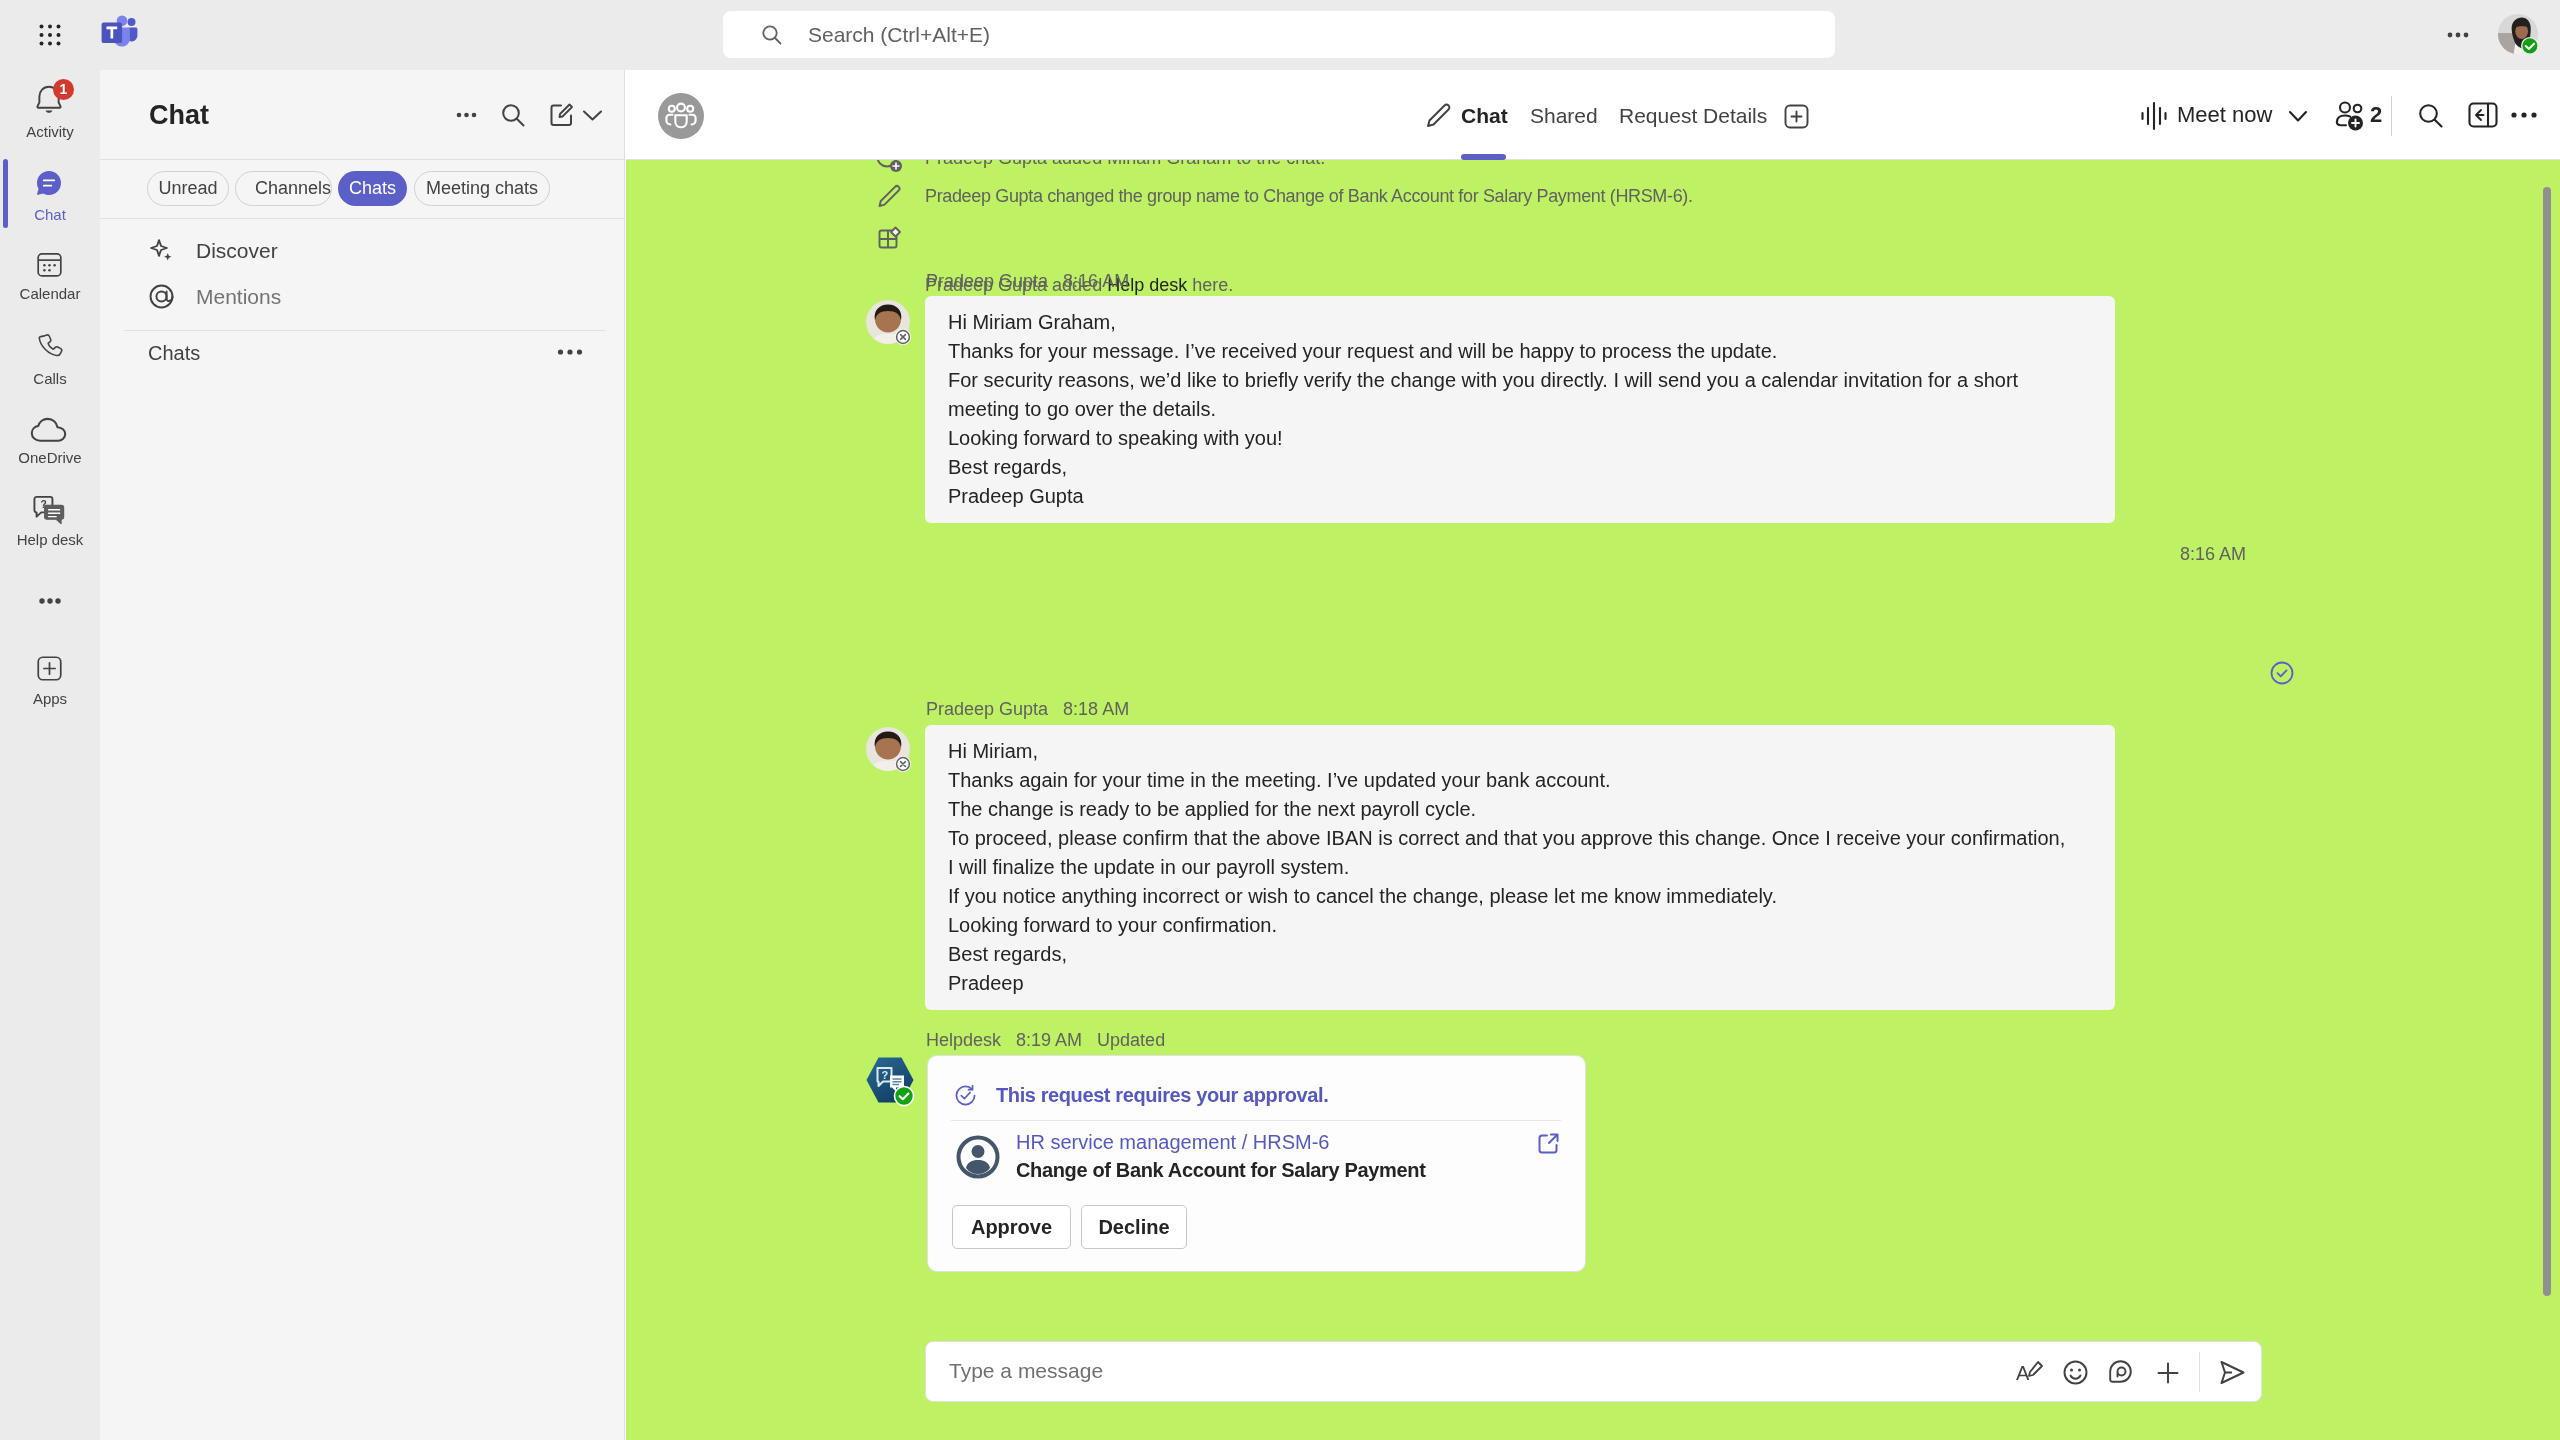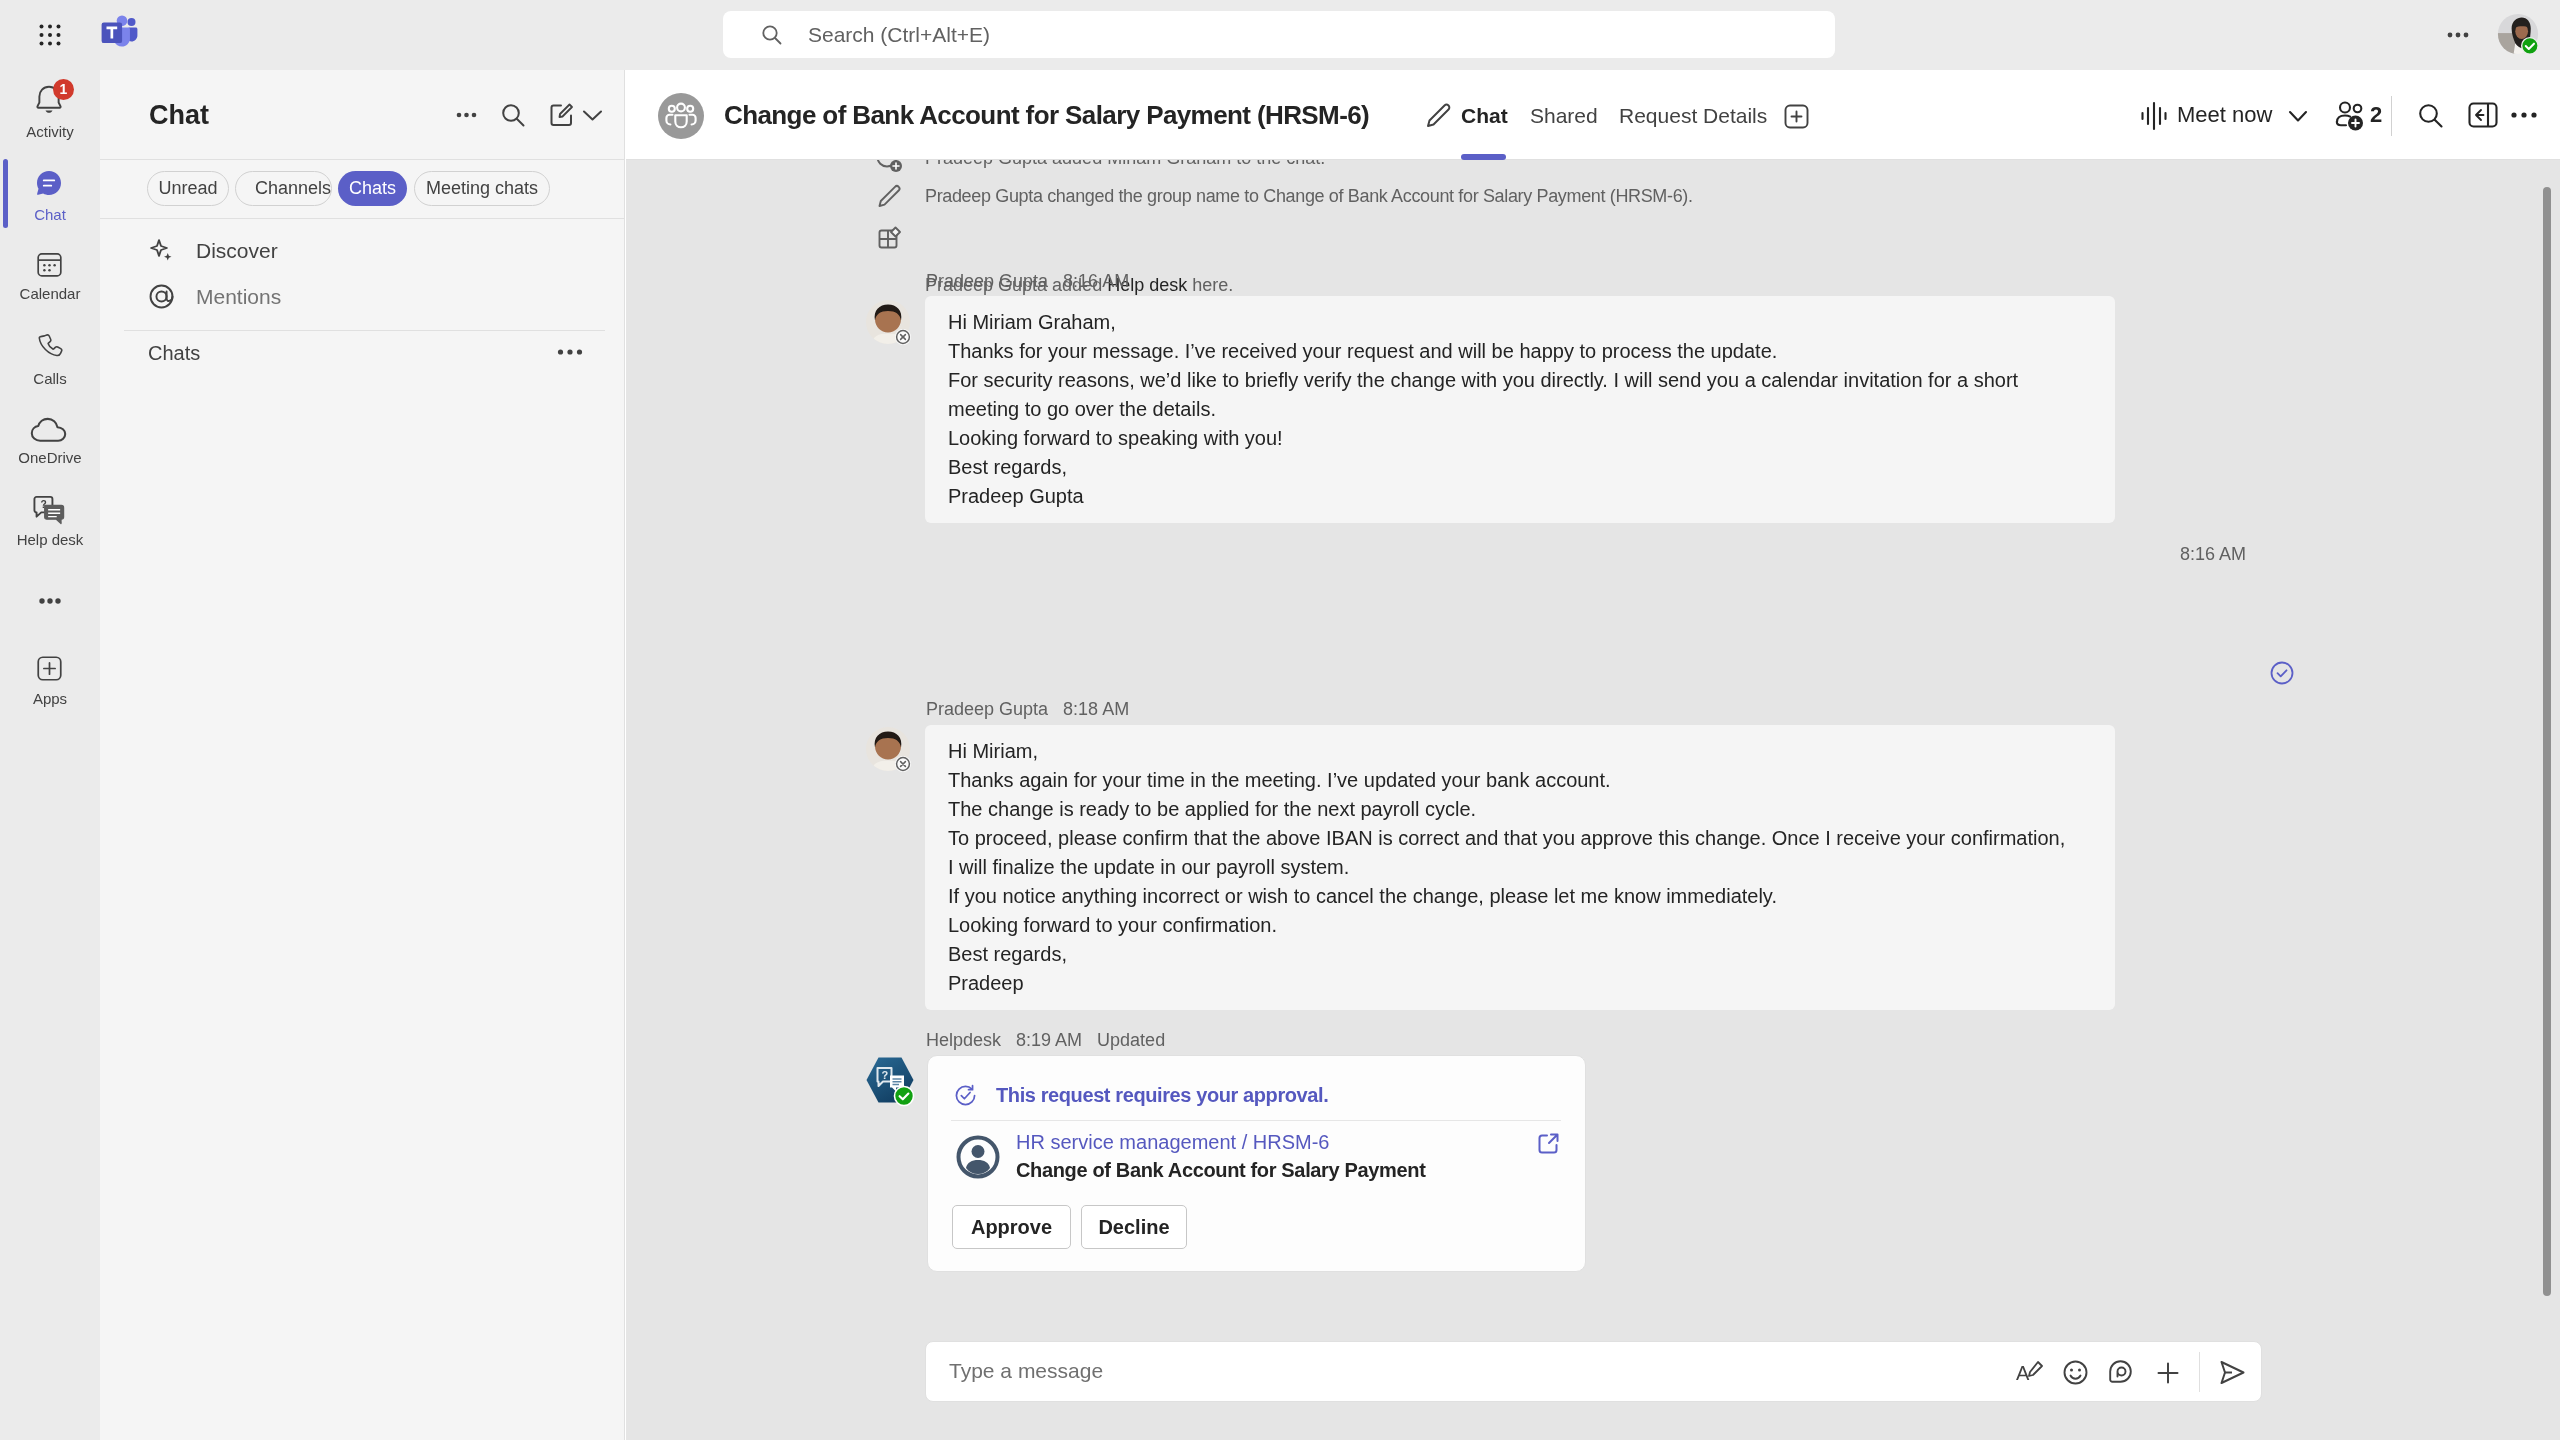--- a/index.html
+++ b/index.html
@@ -172,21 +172,21 @@
 
   <div class="abs" style="left:124px;top:330px;width:481px;height:1px;background:#e0e0e0;"></div>
 
   <div class="abs" style="left:148px;top:342px;font-size:20px;color:#424242;">Chats</div>
   <svg class="abs" style="left:557px;top:348px;" width="26" height="8" viewBox="0 0 26 8">
     <circle cx="3.5" cy="4" r="2.6" fill="#424242"></circle>
       <circle cx="13" cy="4" r="2.6" fill="#424242"></circle>
       <circle cx="22.5" cy="4" r="2.6" fill="#424242"></circle>
   </svg>
 
-  <div class="abs" style="left:626px;top:160px;width:1934px;height:1280px;background:#e5e5e5;overflow:hidden;">
+  <div class="abs" style="left:626px;top:160px;width:1934px;height:1280px;background:#bef264;overflow:hidden;">
     <div class="abs" style="left:-626px;top:-160px;width:2560px;height:1440px;" id="chatlayer">
 
       <svg class="abs" style="left:876px;top:146px;" width="27" height="26" viewBox="0 0 27 26">
         <circle cx="11" cy="11" r="9.5" fill="none" stroke="#616161" stroke-width="2"></circle>
         <circle cx="20" cy="20" r="6" fill="#616161"></circle>
         <path d="M20 17 L20 23 M17 20 L23 20" stroke="#fff" stroke-width="1.6" stroke-linecap="round"></path>
       </svg>
       <div class="abs g" style="left:925px;top:148px;font-size:18px;">Pradeep Gupta added Miriam Graham to the chat.</div>
 
       <svg class="abs" style="left:877px;top:184px;" width="25" height="25" viewBox="0 0 25 25">
@@ -321,21 +321,20 @@
     <g fill="none" stroke="#fff" stroke-width="2.1" stroke-linecap="round">
       <circle cx="23" cy="14.5" r="3.9"></circle>
       <circle cx="13.8" cy="15.8" r="3"></circle>
       <circle cx="32.2" cy="15.8" r="3"></circle>
       <path d="M17.3 22.3 L28.7 22.3 L28.7 28.5 C28.7 31.8 26.2 34.3 23 34.3 C19.8 34.3 17.3 31.8 17.3 28.5 Z" stroke-linejoin="round"></path>
       <path d="M14.5 21.8 L11.5 21.8 C9.8 21.8 8.4 23.2 8.4 24.9 L8.4 27.5 C8.4 29.8 10.2 31.5 12.4 31.5"></path>
       <path d="M31.5 21.8 L34.5 21.8 C36.2 21.8 37.6 23.2 37.6 24.9 L37.6 27.5 C37.6 29.8 35.8 31.5 33.6 31.5"></path>
     </g>
   </svg>
 
-  <div class="abs" style="left:724px;top:100px;font-size:26px;font-weight:bold;letter-spacing:-0.6px;color:#242424;">Change of Bank Account for Salary Payment (HRSM-6)</div>
 
   <svg class="abs" style="left:1424px;top:102px;" width="28" height="28" viewBox="0 0 28 28">
     <path d="M20.5 3.5 C21.6 2.4 23.4 2.4 24.5 3.5 C25.6 4.6 25.6 6.4 24.5 7.5 L9.5 22.5 L4 24 L5.5 18.5 Z" fill="none" stroke="#424242" stroke-width="2" stroke-linejoin="round"></path>
   </svg>
 
   <div class="abs" style="left:1461px;top:104px;font-size:21px;font-weight:bold;color:#242424;">Chat</div>
   <div class="abs" style="left:1461px;top:154px;width:45px;height:6px;background:#5b5fc7;border-radius:3px;"></div>
   <div class="abs" style="left:1530px;top:104px;font-size:21px;color:#424242;">Shared</div>
   <div class="abs" style="left:1619px;top:104px;font-size:21px;color:#424242;">Request Details</div>
   <svg class="abs" style="left:1784px;top:104px;" width="25" height="25" viewBox="0 0 25 25">

